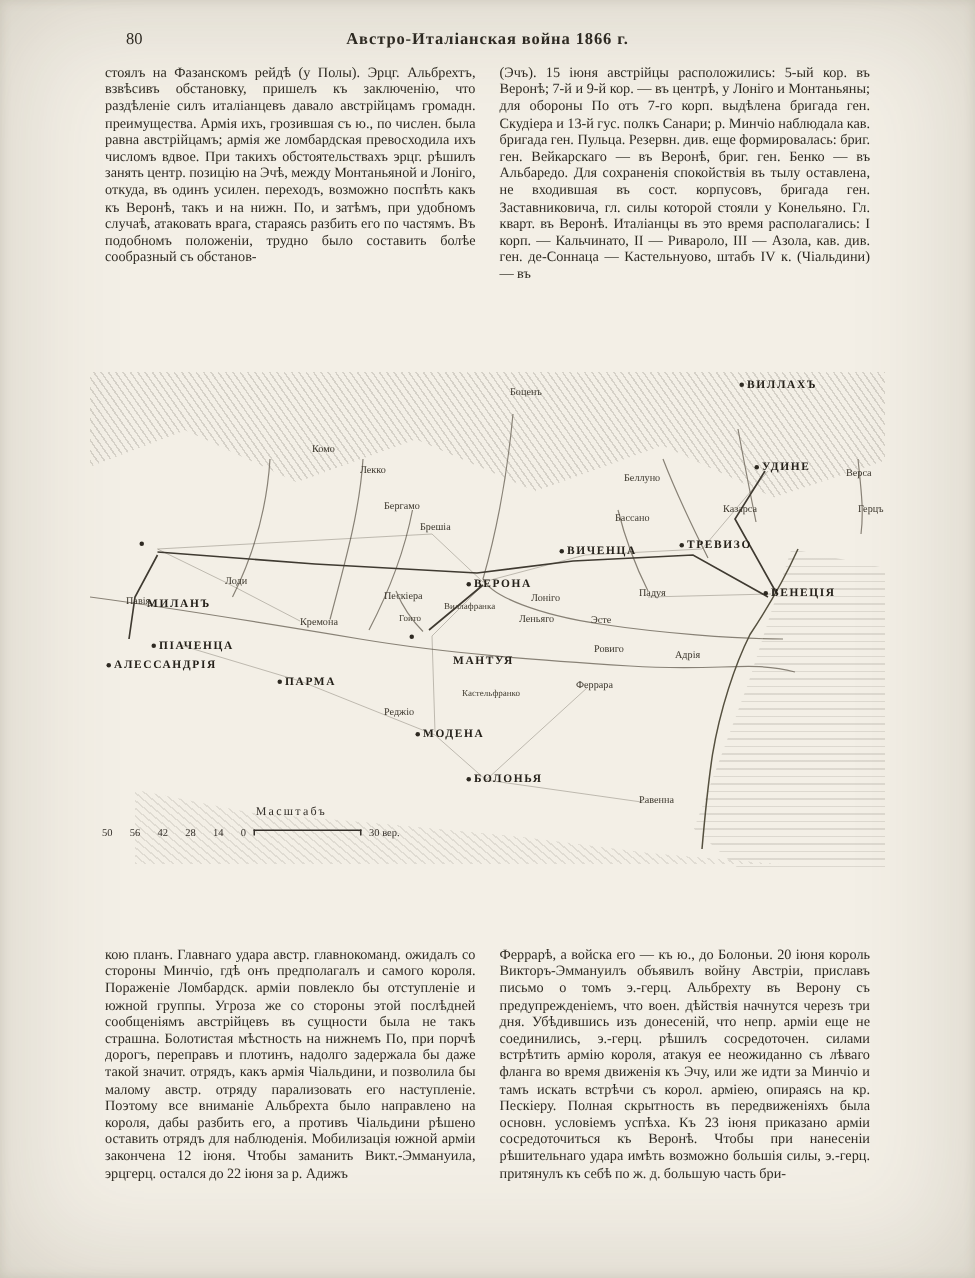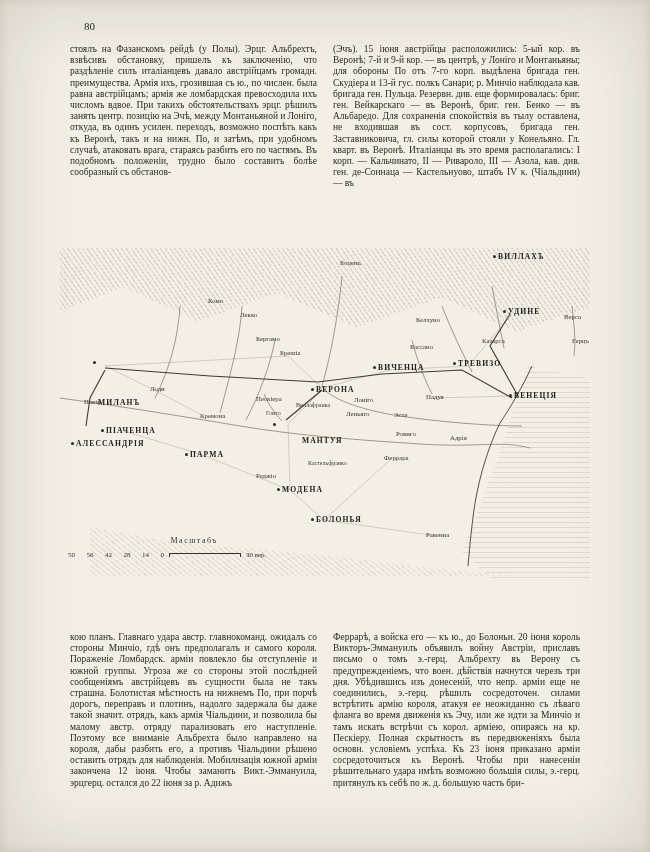--- a/index.html
+++ b/index.html
@@ -45,20 +45,21 @@
   .scale-line{width:70px;height:3px;border-top:1px solid #35302a;border-left:1px solid #35302a;
     border-right:1px solid #35302a;margin:0 5px;}
   .scale-end{font-size:7px;}
 </style>
 </head>
 <body>
 
 <div class="sheet">
 
   <div class="page-number">80</div>
+  <div class="header-title">Австро-Италіанская война 1866 г.</div>
 
   <div class="text-block text-top">
     <div class="col">стоялъ на Фазанскомъ рейдѣ (у Полы). Эрцг. Альбрехтъ, взвѣсивъ обстановку, пришелъ къ заключенію, что раздѣленіе силъ италіанцевъ давало австрійцамъ громадн. преимущества. Армія ихъ, грозившая съ ю., по числен. была равна австрійцамъ; армія же ломбардская превосходила ихъ числомъ вдвое. При такихъ обстоятельствахъ эрцг. рѣшилъ занять центр. позицію на Эчѣ, между Монтаньяной и Лоніго, откуда, въ одинъ усилен. переходъ, возможно поспѣть какъ къ Веронѣ, такъ и на нижн. По, и затѣмъ, при удобномъ случаѣ, атаковать врага, стараясь разбить его по частямъ. Въ подобномъ положеніи, трудно было составить болѣе сообразный съ обстанов-</div>
     <div class="col">(Эчъ). 15 іюня австрійцы расположились: 5-ый кор. въ Веронѣ; 7-й и 9-й кор. — въ центрѣ, у Лоніго и Монтаньяны; для обороны По отъ 7-го корп. выдѣлена бригада ген. Скудіера и 13-й гус. полкъ Санари; р. Минчіо наблюдала кав. бригада ген. Пульца. Резервн. див. еще формировалась: бриг. ген. Вейкарскаго — въ Веронѣ, бриг. ген. Бенко — въ Альбаредо. Для сохраненія спокойствія въ тылу оставлена, не входившая въ сост. корпусовъ, бригада ген. Заставниковича, гл. силы которой стояли у Конельяно. Гл. кварт. въ Веронѣ. Италіанцы въ это время располагались: I корп. — Кальчинато, II — Ривароло, III — Азола, кав. див. ген. де-Соннаца — Кастельнуово, штабъ IV к. (Чіальдини) — въ</div>
   </div>
 
   <figure class="map-figure" style="margin:0">
     <div class="map-canvas">
 
       <div class="hatch hatch-alps"></div>

